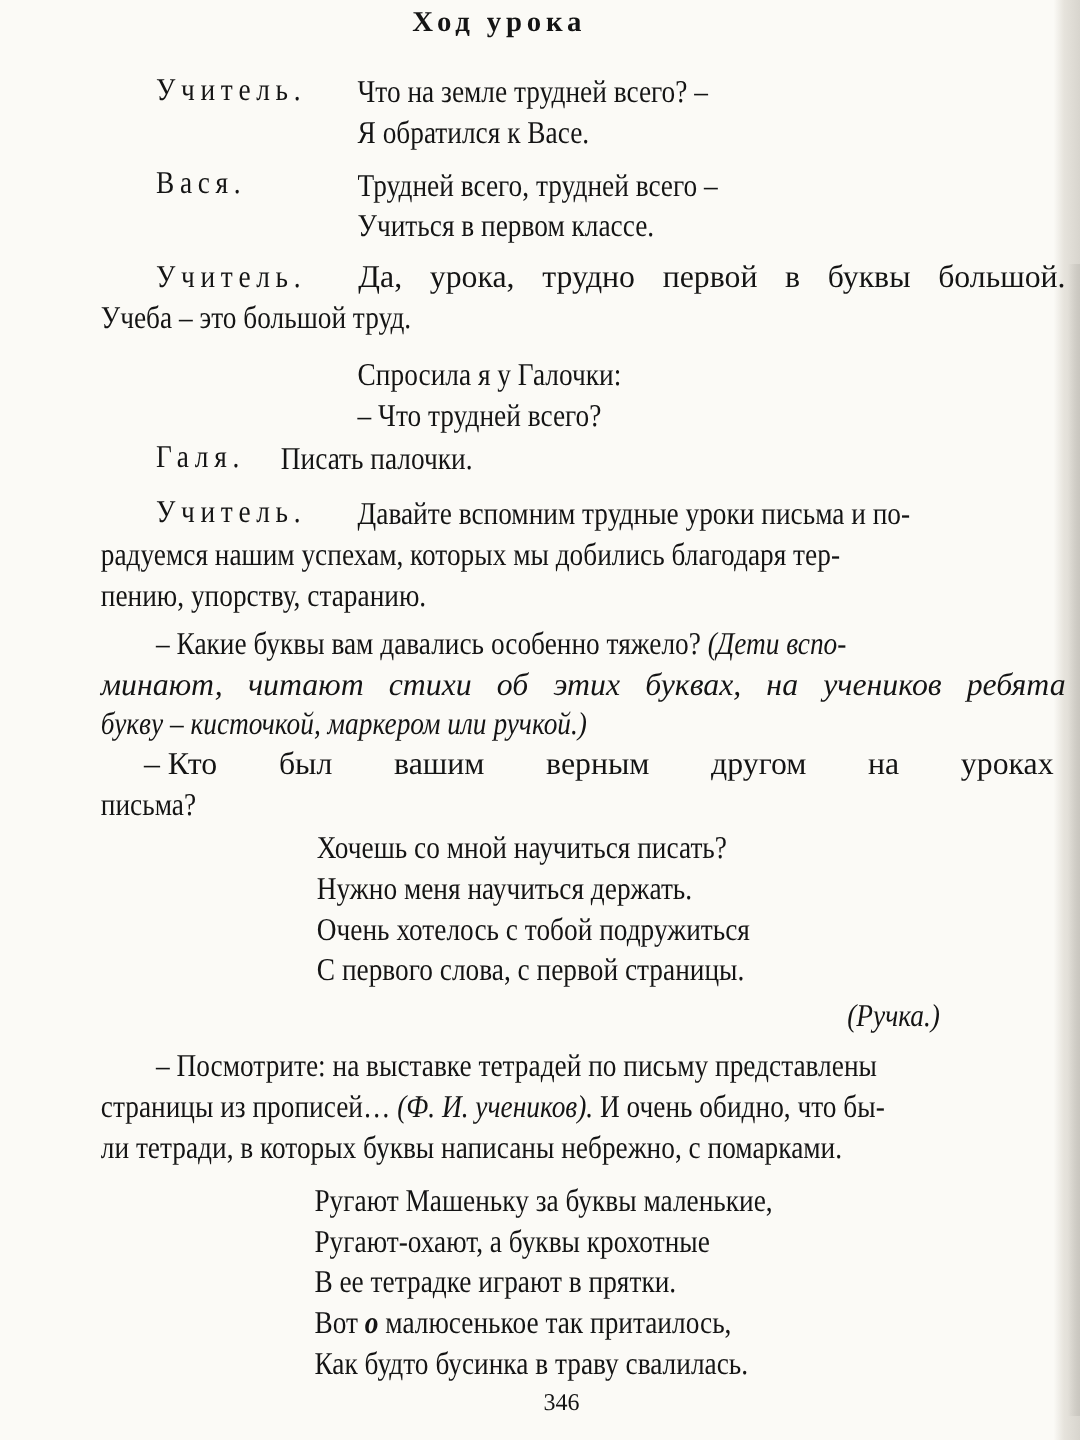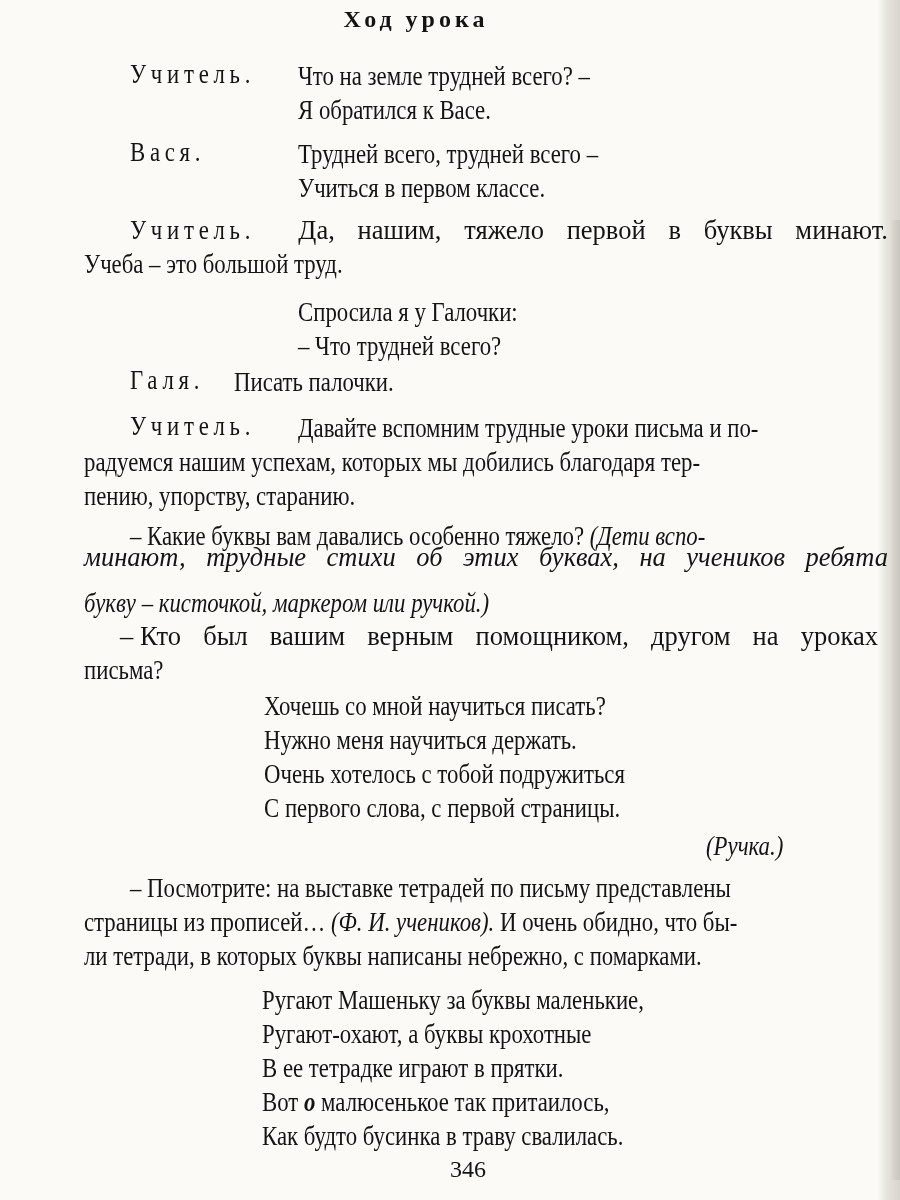--- a/index.html
+++ b/index.html
@@ -26,86 +26,85 @@
   .title {
     position: absolute; top: 6px; left: 0; width: 832px; text-align: center;
     font-size: 24px; font-weight: bold; letter-spacing: 4px;
   }
   .speaker { letter-spacing: 5.5px; }
   .it { font-style: italic; }
   .bi { font-style: italic; font-weight: bold; }
   .justify-line { display: flex; justify-content: space-between; transform: none; }
   .page-number {
     position: absolute; top: 1152px; left: 0; width: 900px; text-align: center;
-    font-size: 24px; line-height: 34px; padding-left: 36px; box-sizing: border-box;
+    font-size: 20px; line-height: 34px; padding-left: 36px; box-sizing: border-box;
   }
 </style>
 </head>
 <body>
 
 <div class="page-edge"></div>
 
 <div class="title">Ход урока</div>
 
 <div class="line speaker" style="top:57px; left:130px;">Учитель.</div>
 <div class="line" style="top:59px; left:298px;">Что на земле трудней всего? –</div>
 <div class="line" style="top:93px; left:298px;">Я обратился к Васе.</div>
 
 <div class="line speaker" style="top:135px; left:130px;">Вася.</div>
 <div class="line" style="top:137px; left:298px;">Трудней всего, трудней всего –</div>
 <div class="line" style="top:171px; left:298px;">Учиться в первом классе.</div>
 
 <div class="line justify-line" style="top:213px; left:130px; width:758px;">
   <span class="speaker" style="display:inline-block; transform:scaleX(0.86); transform-origin:left top;">Учитель.</span>
   <span>Да,</span>
-  <span>нашим,</span>
-  <span>тяжело</span>
+  <span>урока,</span>
+  <span>трудно</span>
   <span>первой</span>
   <span>в</span>
   <span>буквы</span>
-  <span>минают.</span>
+  <span>большой.</span>
 </div>
 <div class="line" style="top:247px; left:84px;">Учеба – это большой труд.</div>
 
 <div class="line" style="top:295px; left:298px;">Спросила я у Галочки:</div>
 <div class="line" style="top:329px; left:298px;">– Что трудней всего?</div>
 
 <div class="line speaker" style="top:363px; left:130px;">Галя.</div>
 <div class="line" style="top:365px; left:234px;">Писать палочки.</div>
 
 <div class="line" style="top:409px; left:130px;">
   <span class="speaker">Учитель.</span>
 </div>
 <div class="line" style="top:411px; left:298px;">Давайте вспомним трудные уроки письма и по-</div>
 <div class="line" style="top:445px; left:84px;">радуемся нашим успехам, которых мы добились благодаря тер-</div>
 <div class="line" style="top:479px; left:84px;">пению, упорству, старанию.</div>
 
 <div class="line" style="top:519px; left:130px;">
   <span>– Какие буквы вам давались особенно тяжело?</span>
   <span class="it">(Дети вспо-</span>
 </div>
-<div class="line justify-line it" style="top:540px; left:84px; width:804px;font-style:italic;">
+<div class="line justify-line it" style="top:553px; left:84px; width:804px;font-style:italic;">
   <span>минают,</span>
-  <span>трудные</span>
+  <span>читают</span>
   <span>стихи</span>
   <span>об</span>
   <span>этих</span>
   <span>буквах,</span>
   <span>на</span>
   <span>учеников</span>
   <span>ребята</span>
 </div>
 <div class="line it" style="top:586px; left:84px;">букву – кисточкой, маркером или ручкой.)</div>
 
 <div class="line justify-line" style="top:619px; left:120px; width:758px;">
   <span>– Кто</span>
   <span>был</span>
   <span>вашим</span>
   <span>верным</span>
-  <span>помощником,</span>
   <span>другом</span>
   <span>на</span>
   <span>уроках</span>
 </div>
 <div class="line" style="top:653px; left:84px;">письма?</div>
 
 <div class="line" style="top:689px; left:264px;">Хочешь со мной научиться писать?</div>
 <div class="line" style="top:723px; left:264px;">Нужно меня научиться держать.</div>
 <div class="line" style="top:757px; left:264px;">Очень хотелось с тобой подружиться</div>
 <div class="line" style="top:791px; left:264px;">С первого слова, с первой страницы.</div>

